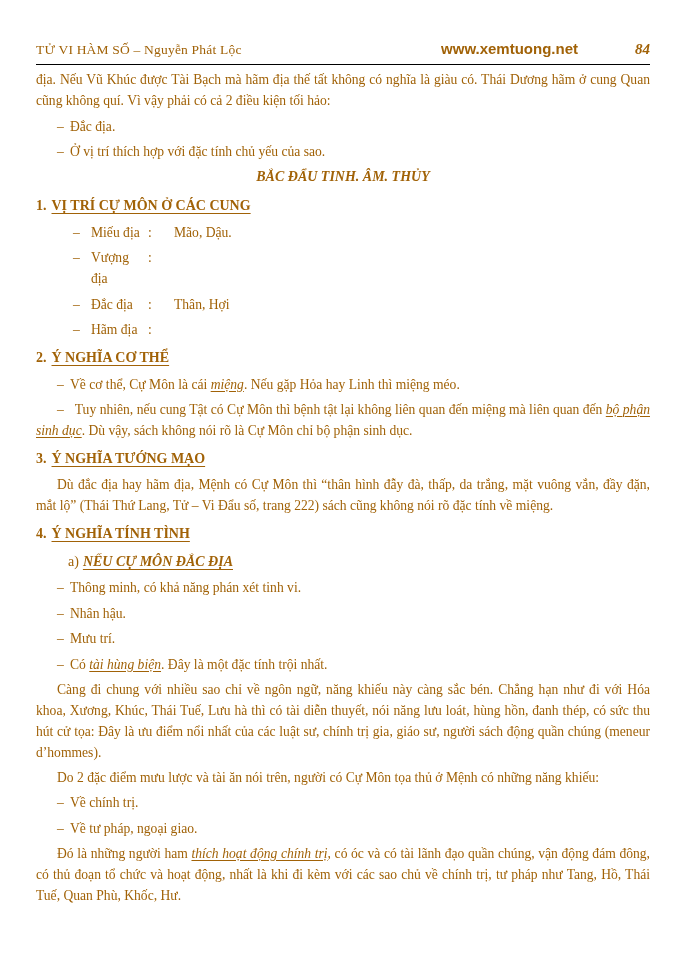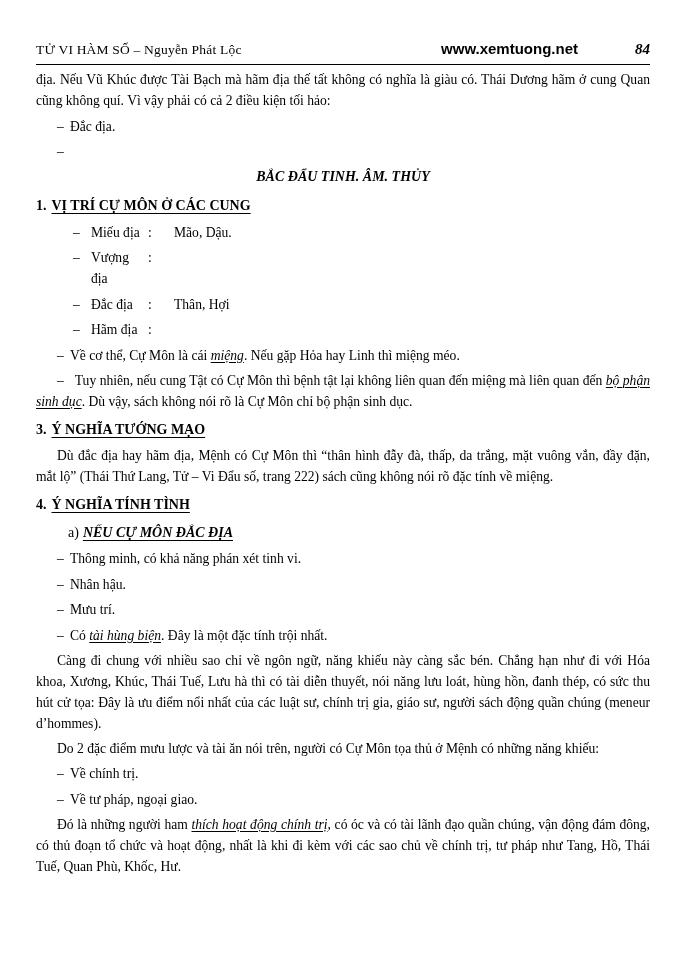--- a/index.html
+++ b/index.html
@@ -1,17 +1,17 @@
 <!DOCTYPE html>
 <html lang="vi"><head>
 <meta charset="utf-8">
 <style>
   html,body{margin:0;padding:0;background:#9a9a9a;}
   .page{
-    width:686px;height:971px;background:#ffffff;color:#000000;
+    width:686px;height:971px;background:#ffffff;color:#a16207;
     font-family:"Liberation Serif","DejaVu Serif",serif;
     box-sizing:border-box;padding:0 36px;overflow:hidden;position:relative;
     margin:0 auto;
   }
   
   .hdr{
     display:flex;align-items:baseline;
     padding-top:40px;padding-bottom:6px;border-bottom:1.6px solid #000;
   }
   .hdr-title{font-size:13.5px;flex:1;letter-spacing:.2px;}
@@ -59,20 +59,21 @@
   <main>
 
     <p class="body first">địa. Nếu Vũ Khúc được Tài Bạch mà hãm địa thế tất không có nghĩa là giàu có. Thái Dương hãm ở cung Quan cũng không quí. Vì vậy phải có cả 2 điều kiện tối hảo:</p>
 
     <div class="li">
       <span class="dash">–</span>
       <span>Đắc địa.</span>
     </div>
     <div class="li">
       <span class="dash">–</span>
+      <span>Ở vị trí thích hợp với đặc tính chủ yếu của sao.</span>
     </div>
 
     <div class="star-sub">BẮC ĐẨU TINH. ÂM. THỦY</div>
 
     <h2 class="sec"><span class="num">1.</span><span class="ttl">VỊ TRÍ CỰ MÔN Ở CÁC CUNG</span></h2>
 
     <div class="def">
       <span class="dash">–</span>
       <span class="lbl">Miếu địa</span>
       <span class="sep">:</span>
@@ -88,20 +89,21 @@
       <span class="lbl">Đắc địa</span>
       <span class="sep">:</span>
       <span class="val">Thân, Hợi</span>
     </div>
     <div class="def">
       <span class="dash">–</span>
       <span class="lbl">Hãm địa</span>
       <span class="sep">:</span>
     </div>
 
+    <h2 class="sec"><span class="num">2.</span><span class="ttl">Ý NGHĨA CƠ THỂ</span></h2>
 
     <div class="li">
       <span class="dash">–</span>
       <span><span>Về cơ thể, Cự Môn là cái </span><span class="iu">miệng</span><span>. Nếu gặp Hỏa hay Linh thì miệng méo.</span></span>
     </div>
 
     <p class="body ind"><span class="dash-inline">–</span><span>Tuy nhiên, nếu cung Tật có Cự Môn thì bệnh tật lại không liên quan đến miệng mà liên quan đến </span><span class="iu">bộ phận sinh dục</span><span>. Dù vậy, sách không nói rõ là Cự Môn chỉ bộ phận sinh dục.</span></p>
 
     <h2 class="sec"><span class="num">3.</span><span class="ttl">Ý NGHĨA TƯỚNG MẠO</span></h2>
 

